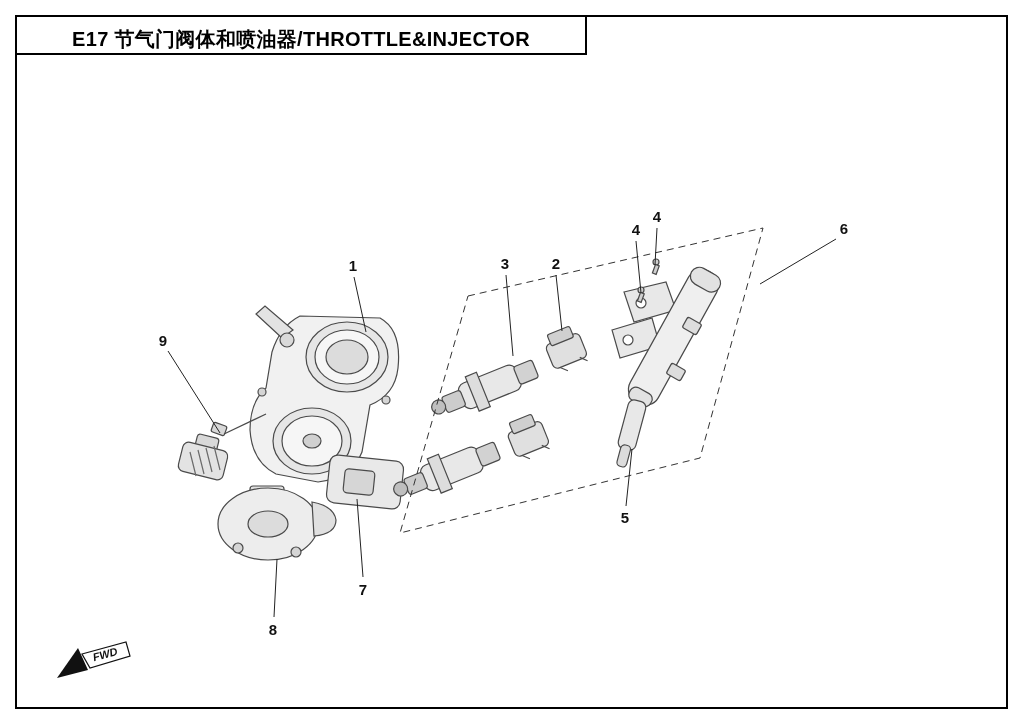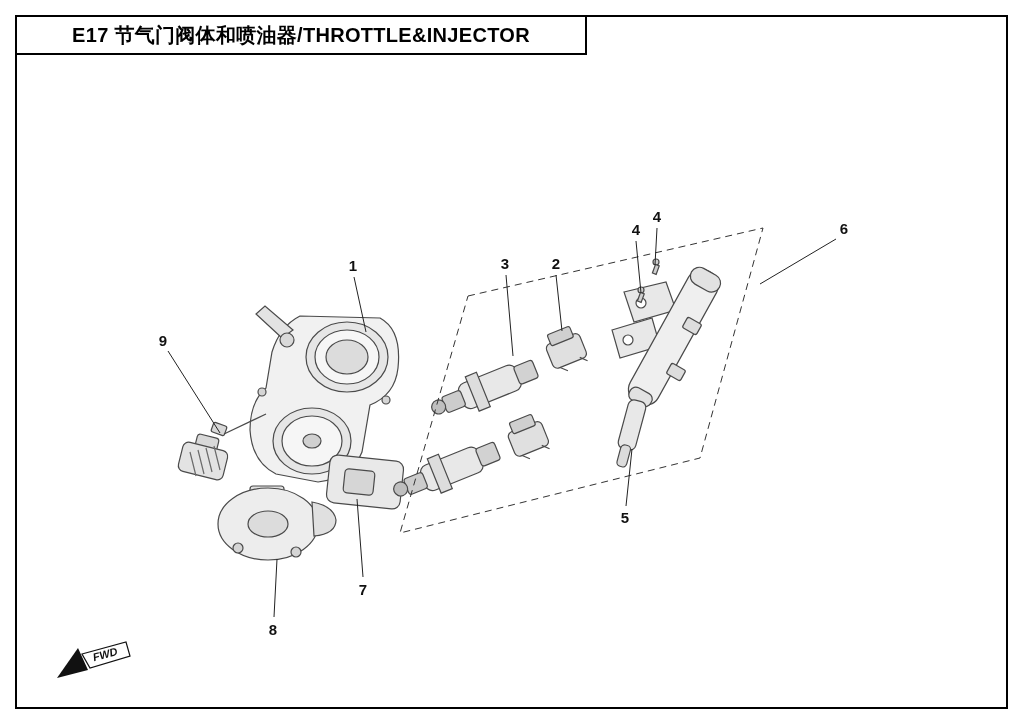--- a/index.html
+++ b/index.html
@@ -8,21 +8,21 @@
     background: #ffffff; overflow: hidden;
     font-family: "Liberation Sans", sans-serif;
   }
   .outer-border {
     position: absolute; left: 15px; top: 15px; width: 993px; height: 694px;
     border: 2px solid #000; box-sizing: border-box; pointer-events: none;
   }
   .title-box {
     position: absolute; left: 15px; top: 15px; width: 572px; height: 40px;
     box-sizing: border-box; border: 2px solid #000; background: #ffffff;
-    display: flex; align-items: center; justify-content: center;
+    display: flex; align-items: flex-end; justify-content: center;
   }
   .title-box span {
     font-size: 20px; font-weight: bold; color: #000; letter-spacing: 0.3px;
     white-space: nowrap;
   }
   svg.diagram { position: absolute; left: 0; top: 0; }
   .part-line { stroke: #4a4a4a; stroke-width: 1.2; }
   text.callout {
     font-family: "Liberation Sans", sans-serif;
     font-size: 15px; font-weight: bold; fill: #111;

